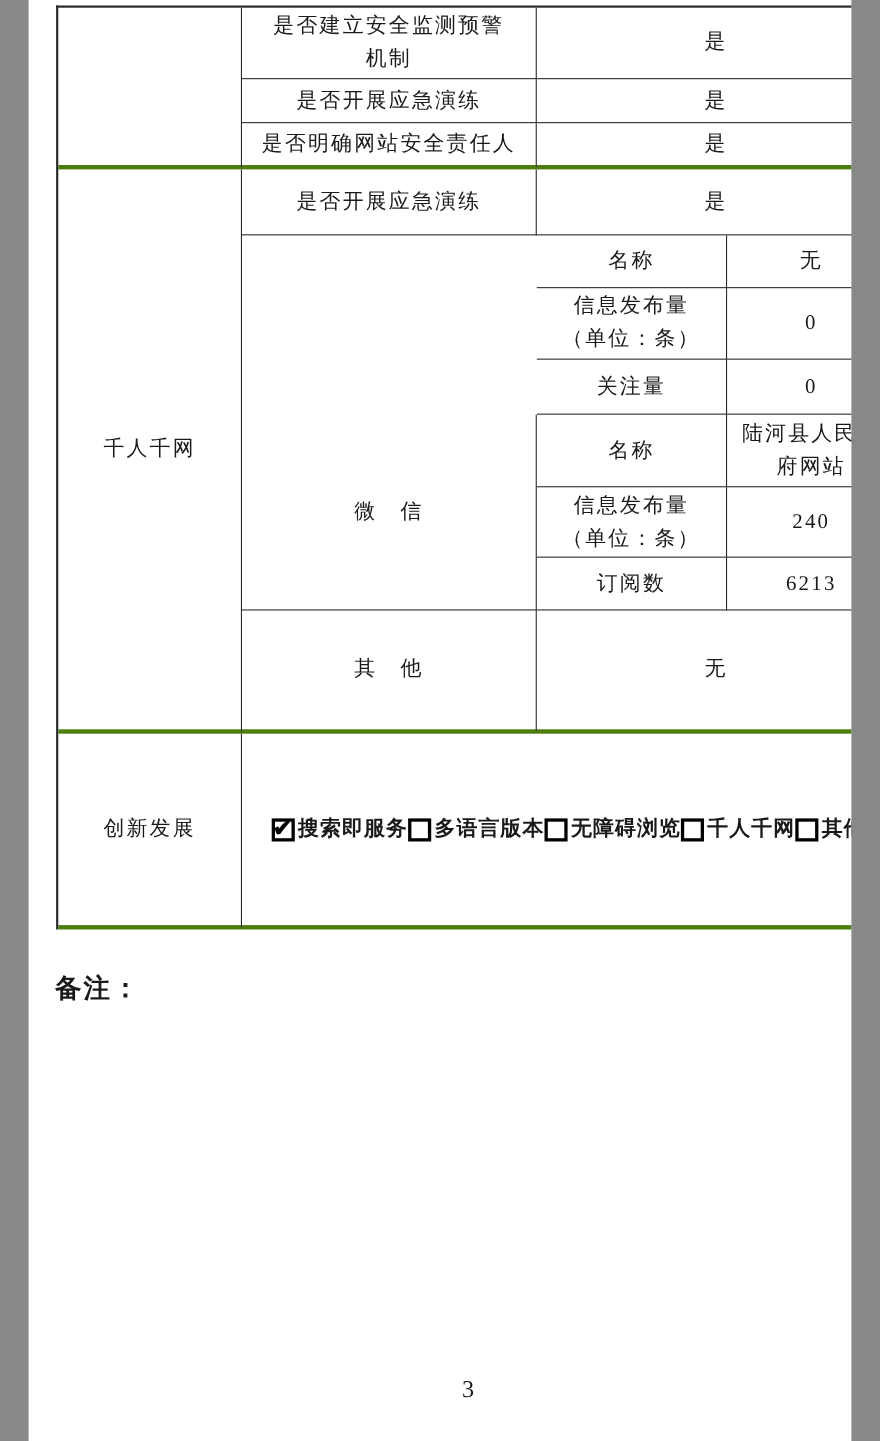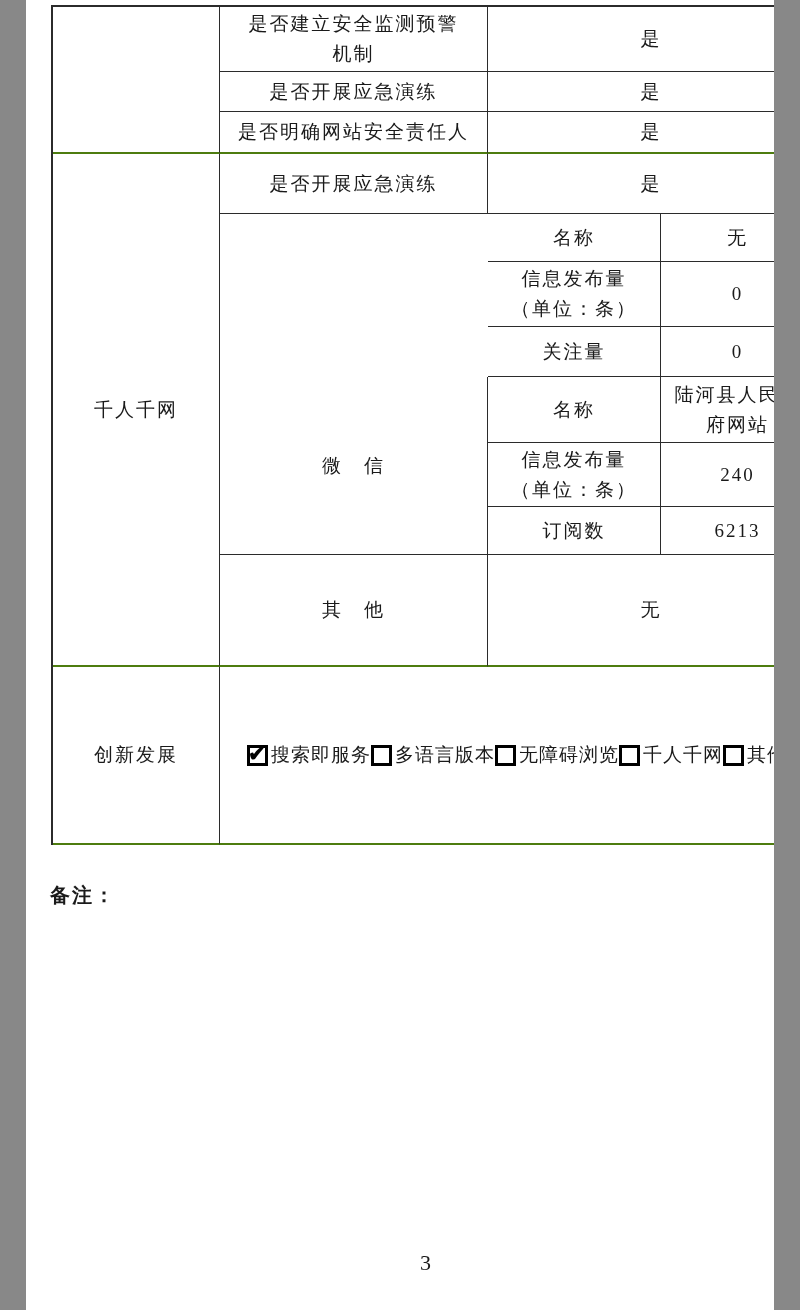--- a/index.html
+++ b/index.html
@@ -27,61 +27,61 @@
     display:flex;align-items:center;justify-content:center;
     text-align:center;
     font-size:19px;
     letter-spacing:2px;
     line-height:30px;
     white-space:pre-line;
     padding:0 4px;
     box-sizing:border-box;
   }
   .re{border-right:2px solid #2b2b2b;}   
-  .bb{border-bottom:2px solid #4d7c0f;}  
+  .bb{border-bottom:4px solid #4d7c0f;}  
   
   .c-empty   {grid-column:1;grid-row:1 / span 3;}
   .c-a1l{grid-column:2;grid-row:1;} .c-a1v{grid-column:3 / span 2;grid-row:1;}
   .c-a2l{grid-column:2;grid-row:2;} .c-a2v{grid-column:3 / span 2;grid-row:2;}
   .c-a3l{grid-column:2;grid-row:3;} .c-a3v{grid-column:3 / span 2;grid-row:3;}
   .c-mmh {grid-column:1;grid-row:4 / span 8;}
   .c-b1l{grid-column:2;grid-row:4;} .c-b1v{grid-column:3 / span 2;grid-row:4;}
   .c-wb {grid-column:2;grid-row:5 / span 3;}
   .c-wb1l{grid-column:3;grid-row:5;} .c-wb1v{grid-column:4;grid-row:5;}
   .c-wb2l{grid-column:3;grid-row:6;} .c-wb2v{grid-column:4;grid-row:6;}
   .c-wb3l{grid-column:3;grid-row:7;} .c-wb3v{grid-column:4;grid-row:7;}
   .c-wx {grid-column:2;grid-row:8 / span 3;}
   .c-wx1l{grid-column:3;grid-row:8;} .c-wx1v{grid-column:4;grid-row:8;}
   .c-wx2l{grid-column:3;grid-row:9;} .c-wx2v{grid-column:4;grid-row:9;}
   .c-wx3l{grid-column:3;grid-row:10;} .c-wx3v{grid-column:4;grid-row:10;}
   .c-otl{grid-column:2;grid-row:11;} .c-otv{grid-column:3 / span 2;grid-row:11;}
   .c-innh{grid-column:1;grid-row:12;}
   .c-innv{grid-column:2 / span 3;grid-row:12;letter-spacing:1px;padding:0;}
   
-  .opts{display:flex;align-items:flex-start;justify-content:center;}
+  .opts{display:flex;align-items:flex-start;justify-content:center;font-weight:bold;}
   .opt{display:flex;align-items:center;}
   .box{
     display:inline-block;position:relative;
     width:15px;height:15px;
     border:3px solid #000;
     margin-right:3px;
     background:#fff;
     flex:0 0 auto;
   }
   .box.checked::after{
     content:"\2714";
     position:absolute;left:-2px;top:-9px;
     font-size:21px;font-weight:bold;color:#000;
     letter-spacing:0;
   }
   .opt-label{font-size:19px;letter-spacing:1px;white-space:nowrap;}
   
   .remark{
     position:absolute;left:24px;top:882px;
-    font-size:20px;font-weight:bold;letter-spacing:2px;
+    font-size:24px;font-weight:bold;letter-spacing:2px;
   }
   .pageno{
     position:absolute;left:0;top:1250px;width:800px;
     text-align:center;font-size:22px;letter-spacing:1px;
   }
 </style>
 </head>
 <body>
 
 <div class="page">

